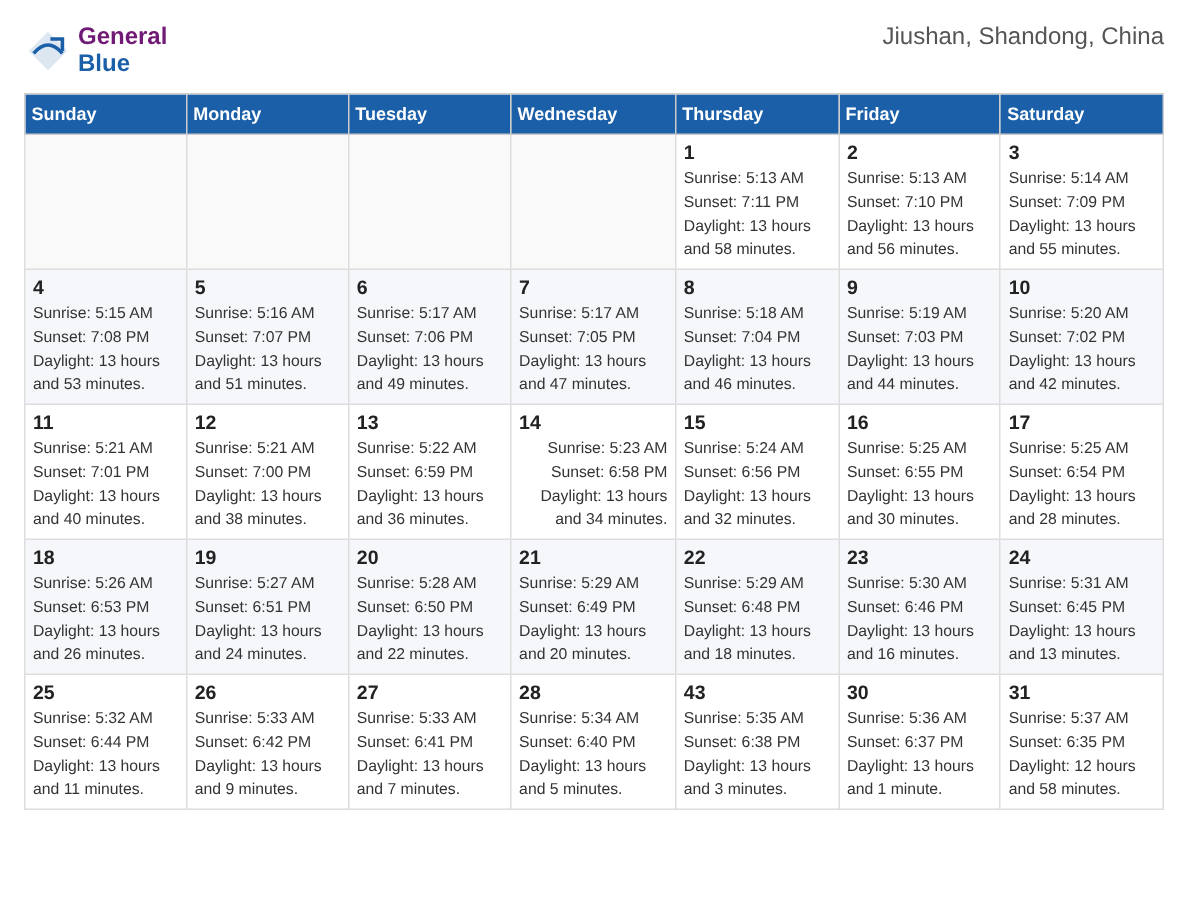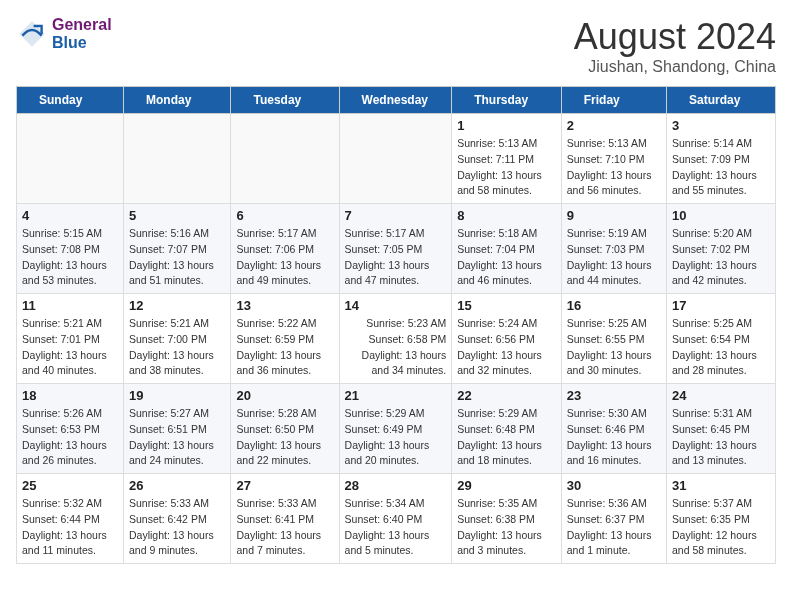--- a/index.html
+++ b/index.html
@@ -38,21 +38,21 @@
       color: #555;
     }
     .calendar-table {
       width: 100%;
       border-collapse: collapse;
       font-size: 11px;
     }
     .calendar-table th {
       background-color: #1a5fa8;
       color: #fff;
-      padding: 6px 22px;
+      padding: 6px 4px;
       text-align: left;
       font-size: 12px;
       font-weight: bold;
       border: 1px solid #ccc;
     }
     .calendar-table td {
       border: 1px solid #ddd;
       padding: 4px 5px;
       vertical-align: top;
       height: 80px;
@@ -87,21 +87,20 @@
       <polygon points="20,4 36,20 20,36 4,20" fill="#1a5fa8" opacity="0.15"></polygon>
       <path d="M8 22 Q20 8 32 22" fill="none" stroke="#1a5fa8" stroke-width="3"></path>
       <path d="M22 10 L32 10 L32 20" fill="none" stroke="#1a5fa8" stroke-width="3"></path>
     </svg>
     <div>
       <div style="font-size:16px;font-weight:bold;color:#701a75;">General</div>
       <div style="font-size:16px;font-weight:bold;color:#1a5fa8;">Blue</div>
     </div>
   </div>
   <div class="title-area">
-    <div class="month-title">August 2024</div>
     <div class="location-title">Jiushan, Shandong, China</div>
   </div>
 </div>
 
 <table class="calendar-table">
   <thead>
     <tr>
       <th>Sunday</th>
       <th>Monday</th>
       <th>Tuesday</th>
@@ -315,21 +314,21 @@
 and 7 minutes.</div>
         </td>
         <td>
           <div class="day-num">28</div>
           <div class="day-info" style="white-space: pre-line;">Sunrise: 5:34 AM
 Sunset: 6:40 PM
 Daylight: 13 hours
 and 5 minutes.</div>
         </td>
         <td>
-          <div class="day-num">29</div>
+          <div class="day-num">43</div>
           <div class="day-info" style="white-space: pre-line;">Sunrise: 5:35 AM
 Sunset: 6:38 PM
 Daylight: 13 hours
 and 3 minutes.</div>
         </td>
         <td>
           <div class="day-num">30</div>
           <div class="day-info" style="white-space: pre-line;">Sunrise: 5:36 AM
 Sunset: 6:37 PM
 Daylight: 13 hours

